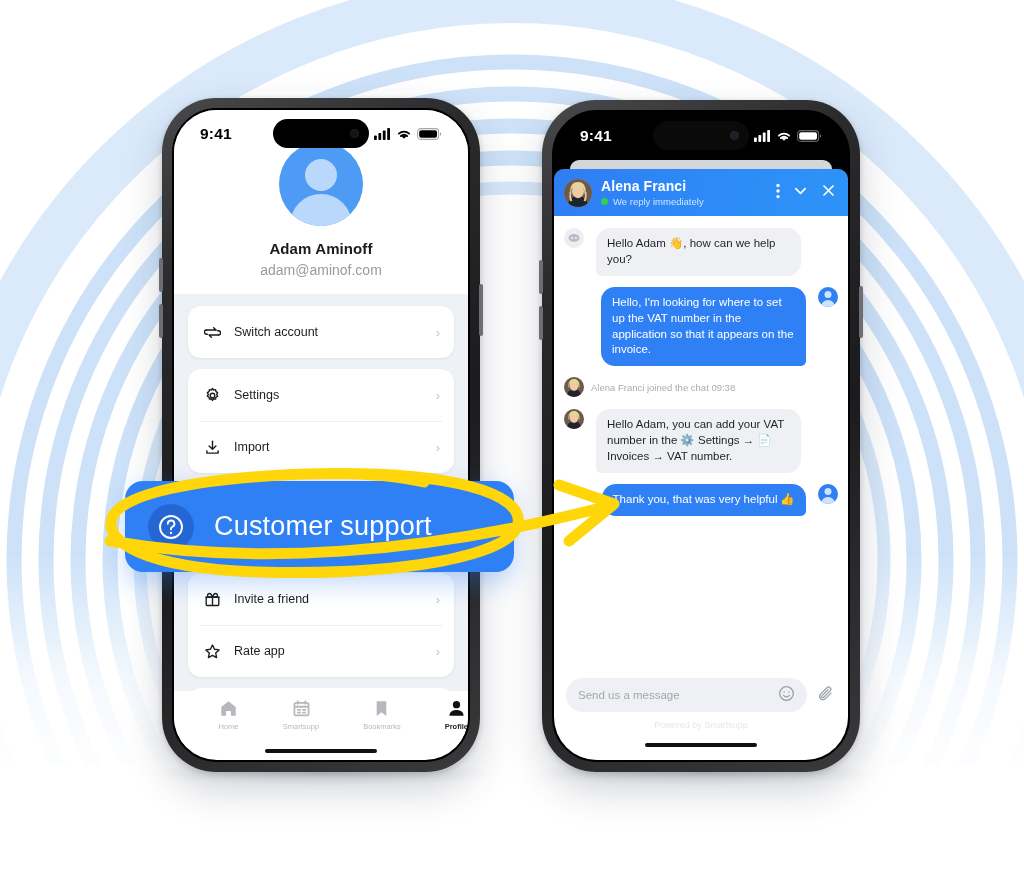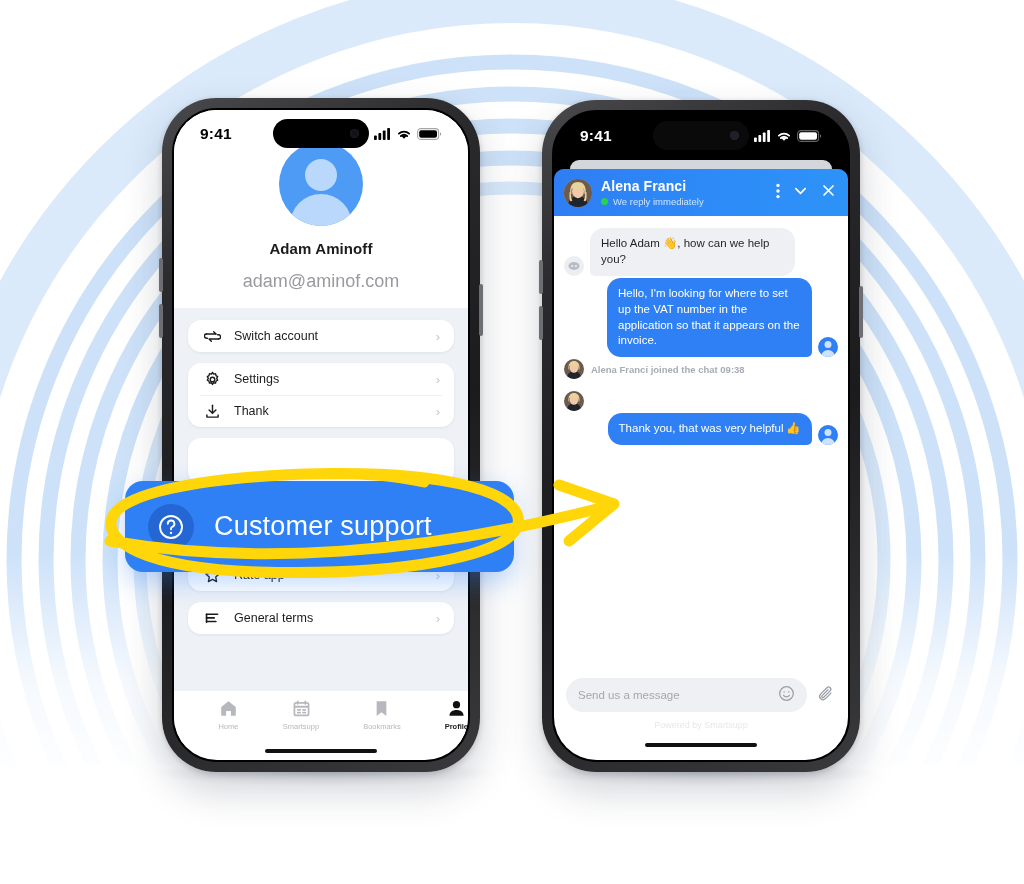--- a/index.html
+++ b/index.html
@@ -62,25 +62,25 @@
   
   .screen-left { position: absolute; inset: 0; background: #ffffff; display: flex; flex-direction: column; }
   .profile-head { background: #fff; padding-top: 32px; text-align: center; flex: 0 0 auto; padding-bottom: 16px; }
   .avatar-big {
     width: 84px; height: 84px; border-radius: 50%;
     background: #4d9bf5; margin: 0 auto 14px; position: relative; overflow: hidden;
   }
   .avatar-big .head { position: absolute; top: 17px; left: 50%; transform: translateX(-50%); width: 32px; height: 32px; border-radius: 50%; background: #b9d8fb; }
   .avatar-big .body { position: absolute; bottom: -16px; left: 50%; transform: translateX(-50%); width: 62px; height: 48px; border-radius: 31px 31px 0 0; background: #b9d8fb; }
   .pname { font-size: 15px; font-weight: bold; color: #1c1c1e; letter-spacing: .1px; }
-  .pmail { font-size: 18px; color: #9a9a9f; margin-top: 14px; }
+  .pmail { font-size: 14px; color: #9a9a9f; margin-top: 5px; }
 
   .menu-area { flex: 1; background: #eef1f6; padding: 12px 14px 0; overflow: hidden; }
   .card { background: #fff; border-radius: 13px; margin-bottom: 11px; box-shadow: 0 1px 3px rgba(30,40,60,0.07); }
-  .row { display: flex; align-items: center; height: 32px; padding: 0 14px 0 12px; position: relative; }
+  .row { display: flex; align-items: center; height: 52px; padding: 0 14px 0 12px; position: relative; }
   .row + .row::before { content: ""; position: absolute; left: 12px; right: 12px; top: 0; height: 1px; background: #eceef1; }
   .row .ico { width: 24px; display: flex; align-items: center; justify-content: center; flex: 0 0 24px; }
   .row .lbl { flex: 1; font-size: 12.5px; color: #1c1c1e; margin-left: 10px; }
   .chev { color: #c2c6cc; font-size: 13px; font-weight: normal; }
 
   .tabbar { flex: 0 0 auto; background: #fff; height: 56px; display: flex; align-items: flex-start; padding-top: 6px; }
   .tab { flex: 1; text-align: center; padding-left: 44px; }
   .tab .tico { height: 22px; display: flex; align-items: center; justify-content: center; }
   .tab .tlbl { font-size: 7.5px; margin-top: 3px; color: #b6b8bd; }
   .tab.active .tlbl { color: #1c1c1e; font-weight: bold; }
@@ -97,34 +97,34 @@
   }
   .ch-av { width: 28px; height: 28px; border-radius: 50%; overflow: hidden; flex: 0 0 28px; background: #c9a079; position: relative; }
   .ch-meta { flex: 1; min-width: 0; }
   .ch-name { color: #fff; font-size: 14px; font-weight: bold; letter-spacing: .1px; line-height: 1.15; }
   .ch-sub { display: flex; align-items: center; gap: 5px; margin-top: 2px; }
   .dot-online { width: 7px; height: 7px; border-radius: 50%; background: #2ad34e; flex: 0 0 7px; }
   .ch-sub-t { color: #cfe4fd; font-size: 9.5px; }
   .ch-actions { display: flex; align-items: center; gap: 13px; color: #fff; }
 
   .msgs { flex: 1; background: #fff; padding: 12px 10px 6px; overflow: hidden; }
-  .mrow { display: flex; align-items: flex-end; margin-bottom: 2px; gap: 6px; }
+  .mrow { display: flex; align-items: flex-start; margin-bottom: 11px; gap: 12px; }
   .mrow.out { justify-content: flex-end; }
   .bub {
     max-width: 205px; padding: 8px 11px; font-size: 11.5px; line-height: 1.38; border-radius: 14px;
   }
   .bub.in { background: #eef0f4; color: #1e2126; border-bottom-left-radius: 5px; }
   .bub.out { background: #2f80f5; color: #fff; border-bottom-right-radius: 5px; }
   .mini-av { width: 20px; height: 20px; border-radius: 50%; flex: 0 0 20px; overflow: hidden; }
   .mini-av.bot { background: #eceef2; display: flex; align-items: center; justify-content: center; }
   .mini-av.user { background: #2f80f5; position: relative; overflow: hidden; }
   .mini-av.user .uh { position: absolute; top: 4px; left: 50%; transform: translateX(-50%); width: 7px; height: 7px; border-radius: 50%; background: #cfe2fc; }
   .mini-av.user .ub { position: absolute; bottom: -3px; left: 50%; transform: translateX(-50%); width: 14px; height: 10px; border-radius: 7px 7px 0 0; background: #cfe2fc; }
   .joined { display: flex; align-items: center; gap: 7px; margin: 2px 0 12px; }
-  .joined .jt { font-size: 9.5px; color: #a7abb3; font-weight: bold; }
+  .joined .jt { font-size: 9.5px; color: #a7abb3; font-weight: normal; }
 
   .composer { flex: 0 0 auto; background: #fff; padding: 6px 12px 0; }
   .cbox { display: flex; align-items: center; gap: 10px; }
   .cinput {
     flex: 1; height: 34px; border-radius: 18px; background: #eef0f4;
     display: flex; align-items: center; padding: 0 12px; gap: 28px;
   }
   .cinput .ph { flex: 1; font-size: 11.5px; color: #a3a7af; }
   .powered { text-align: center; font-size: 9px; color: #e6e8ed; padding: 8px 0 0; }
   .right-home { height: 30px; background: #fff; display: flex; align-items: center; justify-content: center; flex: 0 0 auto; }
@@ -240,21 +240,21 @@
               <span class="chev">›</span>
             </div>
             <div class="row">
               <span class="ico">
                 <svg width="17" height="17" viewBox="0 0 20 20" fill="none" stroke="#1c1c1e" stroke-width="1.7" stroke-linecap="round" stroke-linejoin="round">
                   <path d="M10 2.5v9"></path>
                     <path d="M6 8.2l4 3.8 4-3.8"></path>
                     <path d="M3.4 14v2.6h13.2V14"></path>
                 </svg>
               </span>
-              <span class="lbl">Thank</span>
+              <span class="lbl">Import</span>
               <span class="chev">›</span>
             </div>
           </div>
 
           <div class="card" style="height:46px;">
             <div class="row" style="height:46px;">
               <span class="ico"></span>
               <span class="lbl" style="visibility:hidden;">Customer support</span>
               <span class="chev" style="visibility:hidden;">›</span>
             </div>
@@ -454,20 +454,21 @@
 
             <div class="mrow">
               <span class="mini-av">
                 <svg width="20" height="20" viewBox="0 0 28 28">
                   <rect width="28" height="28" fill="#6c5a4e"></rect>
                   <path d="M4 28c0-7 4-11 10-11s10 4 10 11z" fill="#20252c"></path>
                   <ellipse cx="14" cy="12" rx="6" ry="7.2" fill="#f0c9a8"></ellipse>
                   <path d="M6.2 12.5c0-6.5 3.2-9.6 7.8-9.6s7.8 3.1 7.8 9.6c0 1.6-.6 2.4-1.4 2.6.3-3.4-.6-5.8-2.1-6.6-1.9 1.9-7.6 2.6-10.3.6-.6 1.4-.7 3.8-.5 6-.9-.3-1.3-1.1-1.3-2.6z" fill="#e8d49a"></path>
                 </svg>
               </span>
+              <div class="bub in">Hello Adam, you can add your VAT number in the ⚙️ Settings → 📄 Invoices → VAT number.</div>
             </div>
 
             <div class="mrow out">
               <div class="bub out">Thank you, that was very helpful 👍</div>
               <span class="mini-av user">
                   <i class="uh"></i>
                   <i class="ub"></i>
                 </span>
             </div>
           </div>

